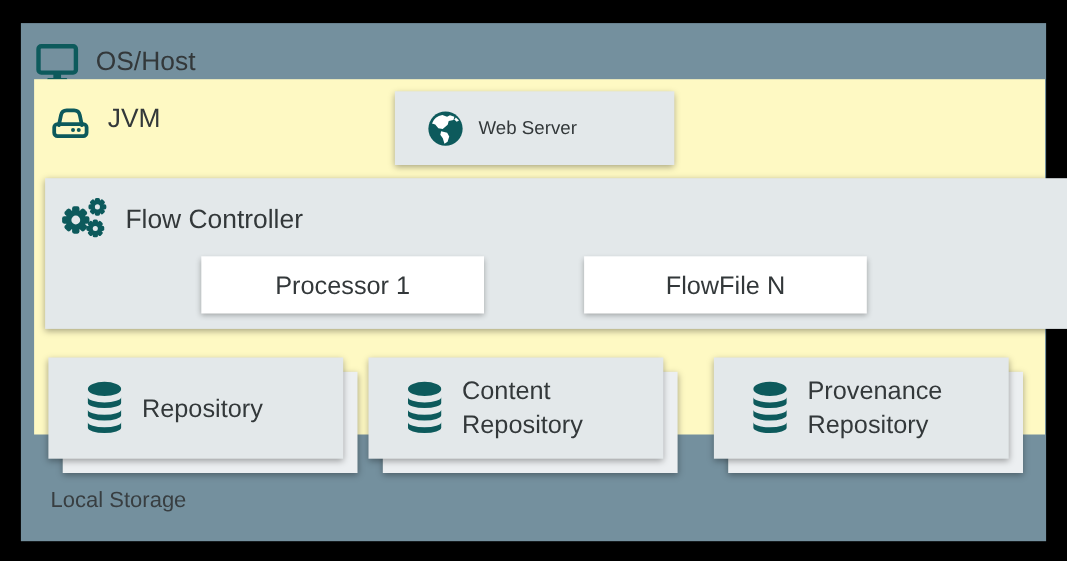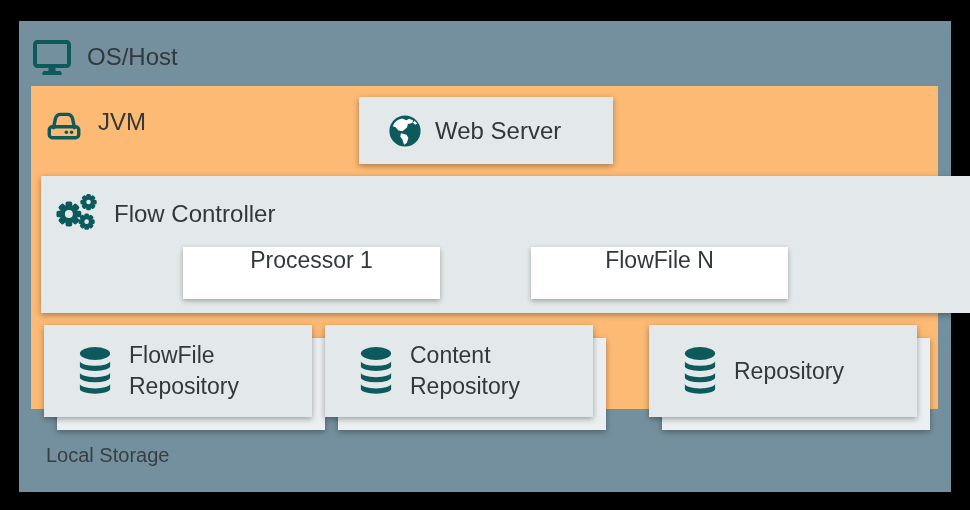--- a/index.html
+++ b/index.html
@@ -4,48 +4,48 @@
 <style>
   html,body{margin:0;padding:0;background:#000;}
   .canvas{
     position:relative;width:970px;height:510px;background:#000;
     font-family:"Liberation Sans","DejaVu Sans",sans-serif;
     color:#363b3d;overflow:hidden;
   }
   .abs{position:absolute;}
   
   .os-host{left:19px;top:21px;width:932px;height:471px;background:#74909e;}
-  .jvm{left:12px;top:65px;width:907px;height:323px;background:#fdba74;}
+  .jvm{left:12px;top:51px;width:907px;height:323px;background:#fef9c3;padding-left:12px;}
   
   .hdr{display:flex;align-items:center;gap:15px;}
   .hdr .lbl{font-size:24px;line-height:1;white-space:nowrap;color:#33383a;}
   .os-hdr{left:13px;top:16px;}
   .jvm-hdr{left:14px;top:17px;}
   
   .panel{background:#e3e8ea;box-shadow:0 2px 6px rgba(0,0,0,.35);}
   .web-server{left:328px;top:11px;width:254px;height:67px;display:flex;align-items:center;gap:13px;padding-left:29px;box-sizing:border-box;}
-  .web-server .lbl{font-size:24px;color:#33383a;}
+  .web-server .lbl{font-size:17px;color:#33383a;}
   .flow-controller{left:10px;top:90px;width:958px;height:137px;}
   .fc-hdr{left:14px;top:17px;}
   .fc-hdr .lbl{font-size:24px;color:#33383a;}
   
   .card{background:#ffffff;box-shadow:0 2px 5px rgba(0,0,0,.30);
-        display:flex;align-items:flex-start;justify-content:center;
+        display:flex;align-items:center;justify-content:center;
         font-size:23px;color:#33383a;}
   .card.processor{left:142px;top:71px;width:257px;height:52px;}
   .card.extension{left:490px;top:71px;width:257px;height:52px;}
   
   .repo{width:268px;height:92px;top:304px;}
   .repo .back{position:absolute;left:13px;top:13px;width:268px;height:92px;
               background:#eceff1;box-shadow:0 2px 6px rgba(0,0,0,.35);}
   .repo .front{position:absolute;left:0;top:0;width:268px;height:92px;
                background:#e3e8ea;box-shadow:0 2px 6px rgba(0,0,0,.35);
                display:flex;align-items:center;gap:17px;padding-left:34px;box-sizing:border-box;}
   .repo-text{font-size:23px;line-height:31px;color:#33383a;}
-  .repo.r1{left:25px;} .repo.r2{left:306px;border-radius:12px;} .repo.r3{left:630px;}
+  .repo.r1{left:25px;} .repo.r2{left:316px;border-radius:12px;} .repo.r3{left:630px;}
   
   .local-storage{left:27px;top:423px;font-size:20px;color:#383e41;}
   .ic{flex:none;}
 </style>
 </head>
 <body>
 
 <div class="canvas">
 
   <div class="abs os-host">
@@ -129,21 +129,20 @@
       <div class="front">
         <svg class="ic" width="34" height="50" viewBox="0 0 36 52">
           <g fill="#0d5a5c">
             <ellipse cx="18" cy="7.5" rx="16" ry="6.8"></ellipse>
             <path d="M2 21 a16 5 0 0 0 32 0 v-5.5 a16 5 0 0 1 -32 0 z"></path>
             <path d="M2 33 a16 5 0 0 0 32 0 v-5.5 a16 5 0 0 1 -32 0 z"></path>
             <path d="M2 45 a16 5 0 0 0 32 0 v-5.5 a16 5 0 0 1 -32 0 z"></path>
           </g>
         </svg>
         <div class="repo-text">
-          <div>FlowFile</div>
           <div>Repository</div>
         </div>
       </div>
     </div>
 
     <div class="abs repo r2">
       <div class="back"></div>
       <div class="front">
         <svg class="ic" width="34" height="50" viewBox="0 0 36 52">
           <g fill="#0d5a5c">
@@ -165,20 +164,21 @@
       <div class="front">
         <svg class="ic" width="34" height="50" viewBox="0 0 36 52">
           <g fill="#0d5a5c">
             <ellipse cx="18" cy="7.5" rx="16" ry="6.8"></ellipse>
             <path d="M2 21 a16 5 0 0 0 32 0 v-5.5 a16 5 0 0 1 -32 0 z"></path>
             <path d="M2 33 a16 5 0 0 0 32 0 v-5.5 a16 5 0 0 1 -32 0 z"></path>
             <path d="M2 45 a16 5 0 0 0 32 0 v-5.5 a16 5 0 0 1 -32 0 z"></path>
           </g>
         </svg>
         <div class="repo-text">
+          <div>Provenance</div>
           <div>Repository</div>
         </div>
       </div>
     </div>
 
     <div class="abs local-storage">Local Storage</div>
 
   </div>
 </div>
 

